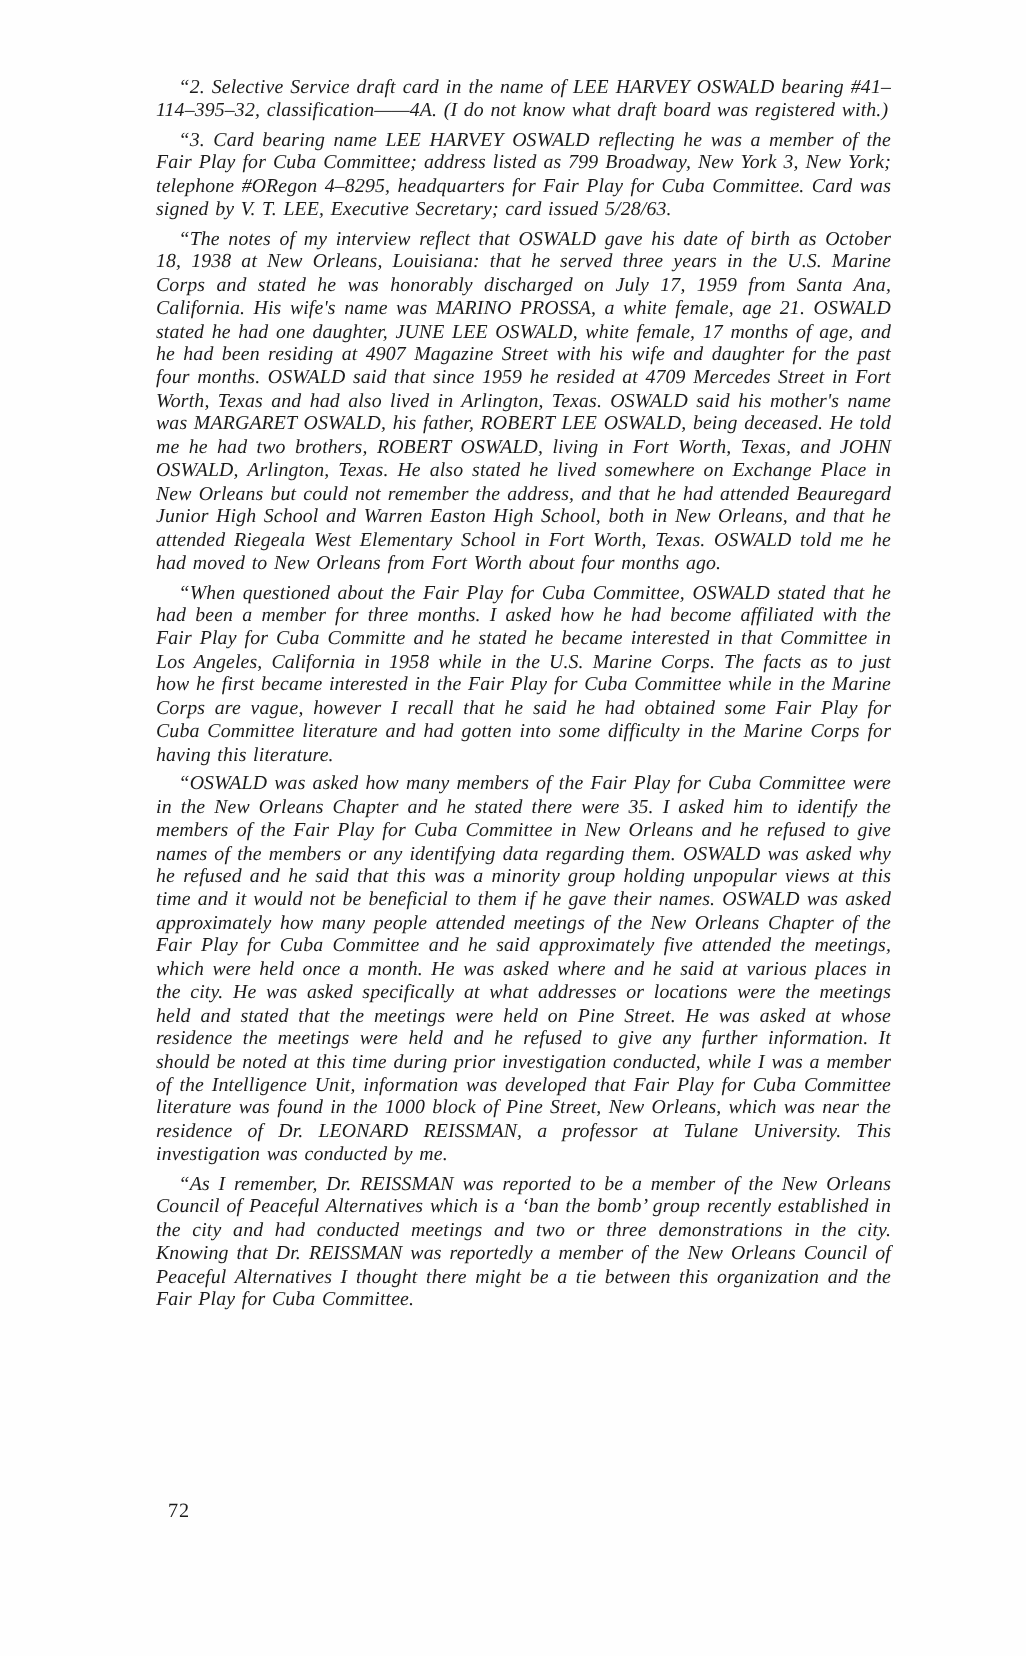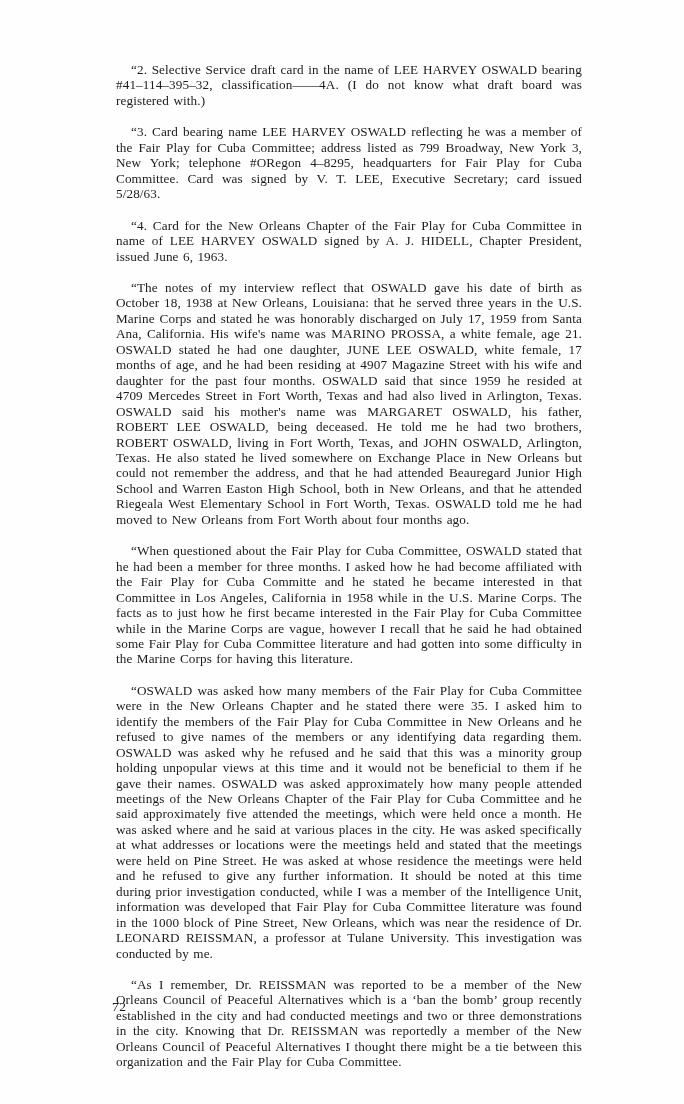--- a/index.html
+++ b/index.html
@@ -21,39 +21,39 @@
     left: 100px;
     top: 46px;
     width: 498px;
     text-align: justify;
     font-size: 13.2px;
     line-height: 15.45px;
     letter-spacing: 0.1px;
     word-spacing: 1px;
   }
   .content p {
-    margin: 16px;
+    margin: 4px;
     padding: 0;
     text-indent: 15px;
+    font-style: italic;
   }
   .page-number {
     position: absolute;
     left: 112px;
     top: 999px;
     font-size: 13.5px;
     letter-spacing: 0.5px;
   }
 </style>
 </head>
 <body>
 
 <div class="page">
   <div class="content">
     <p>“2. Selective Service draft card in the name of LEE HARVEY OSWALD bearing #41–114–395–32, classification——4A.  (I do not know what draft board was registered with.)</p>
     <p>“3. Card bearing name LEE HARVEY OSWALD reflecting he was a member of the Fair Play for Cuba Committee; address listed as 799 Broadway, New York 3, New York; telephone #ORegon 4–8295, headquarters for Fair Play for Cuba Committee.  Card was signed by V. T. LEE, Executive Secretary; card issued 5/28/63.</p>
-    <p>“4. Card for the New Orleans Chapter of the Fair Play for Cuba Committee in name of LEE HARVEY OSWALD signed by A. J. HIDELL, Chapter President, issued June 6, 1963.</p>
     <p>“The notes of my interview reflect that OSWALD gave his date of birth as October 18, 1938 at New Orleans, Louisiana: that he served three years in the U.S. Marine Corps and stated he was honorably discharged on July 17, 1959 from Santa Ana, California.  His wife's name was MARINO PROSSA, a white female, age 21.  OSWALD stated he had one daughter, JUNE LEE OSWALD, white female, 17 months of age, and he had been residing at 4907 Magazine Street with his wife and daughter for the past four months.  OSWALD said that since 1959 he resided at 4709 Mercedes Street in Fort Worth, Texas and had also lived in Arlington, Texas.  OSWALD said his mother's name was MARGARET OSWALD, his father, ROBERT LEE OSWALD, being deceased. He told me he had two brothers, ROBERT OSWALD, living in Fort Worth, Texas, and JOHN OSWALD, Arlington, Texas.  He also stated he lived somewhere on Exchange Place in New Orleans but could not remember the address, and that he had attended Beauregard Junior High School and Warren Easton High School, both in New Orleans, and that he attended Riegeala West Elementary School in Fort Worth, Texas.  OSWALD told me he had moved to New Orleans from Fort Worth about four months ago.</p>
     <p>“When questioned about the Fair Play for Cuba Committee, OSWALD stated that he had been a member for three months.  I asked how he had become affiliated with the Fair Play for Cuba Committe and he stated he became interested in that Committee in Los Angeles, California in 1958 while in the U.S. Marine Corps.  The facts as to just how he first became interested in the Fair Play for Cuba Committee while in the Marine Corps are vague, however I recall that he said he had obtained some Fair Play for Cuba Committee literature and had gotten into some difficulty in the Marine Corps for having this literature.</p>
     <p>“OSWALD was asked how many members of the Fair Play for Cuba Committee were in the New Orleans Chapter and he stated there were 35.  I asked him to identify the members of the Fair Play for Cuba Committee in New Orleans and he refused to give names of the members or any identifying data regarding them.  OSWALD was asked why he refused and he said that this was a minority group holding unpopular views at this time and it would not be beneficial to them if he gave their names.  OSWALD was asked approximately how many people attended meetings of the New Orleans Chapter of the Fair Play for Cuba Committee and he said approximately five attended the meetings, which were held once a month.  He was asked where and he said at various places in the city.  He was asked specifically at what addresses or locations were the meetings held and stated that the meetings were held on Pine Street. He was asked at whose residence the meetings were held and he refused to give any further information.  It should be noted at this time during prior investigation conducted, while I was a member of the Intelligence Unit, information was developed that Fair Play for Cuba Committee literature was found in the 1000 block of Pine Street, New Orleans, which was near the residence of Dr. LEONARD REISSMAN, a professor at Tulane University.  This investigation was conducted by me.</p>
     <p>“As I remember, Dr. REISSMAN was reported to be a member of the New Orleans Council of Peaceful Alternatives which is a ‘ban the bomb’ group recently established in the city and had conducted meetings and two or three demonstrations in the city.  Knowing that Dr. REISSMAN was reportedly a member of the New Orleans Council of Peaceful Alternatives I thought there might be a tie between this organization and the Fair Play for Cuba Committee.</p>
   </div>
   <div class="page-number">72</div>
 </div>
 
 </body></html>

